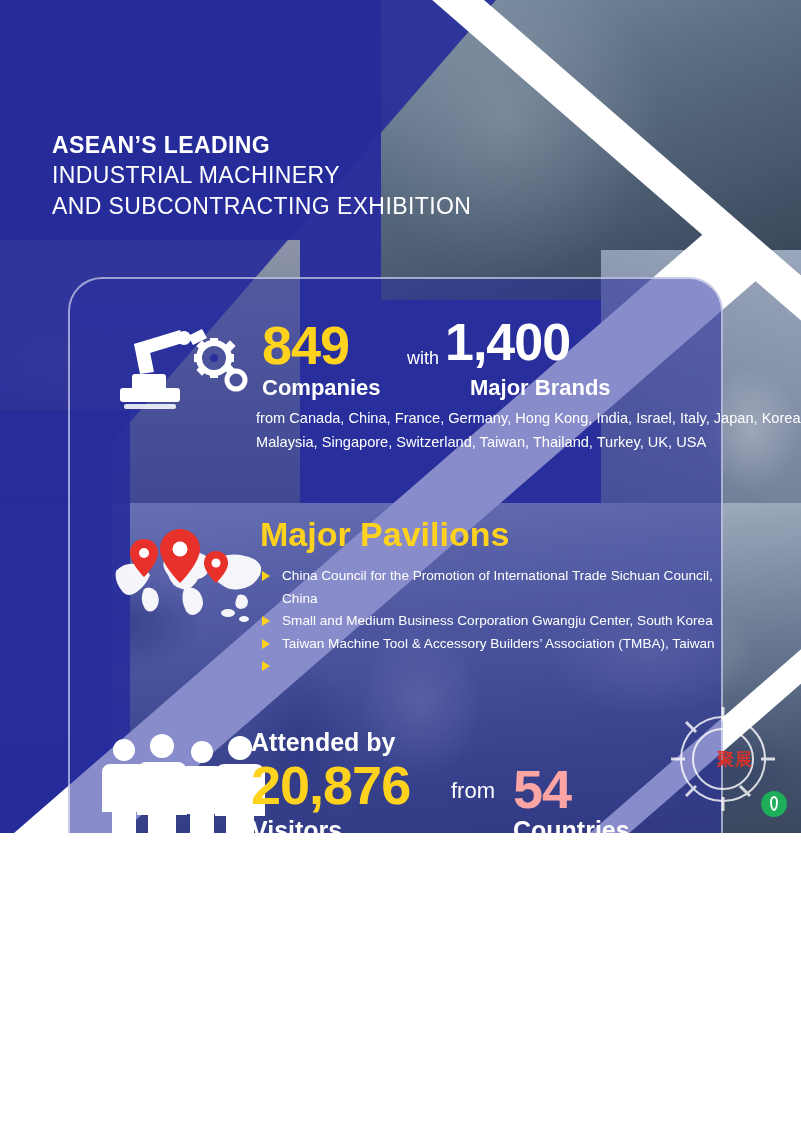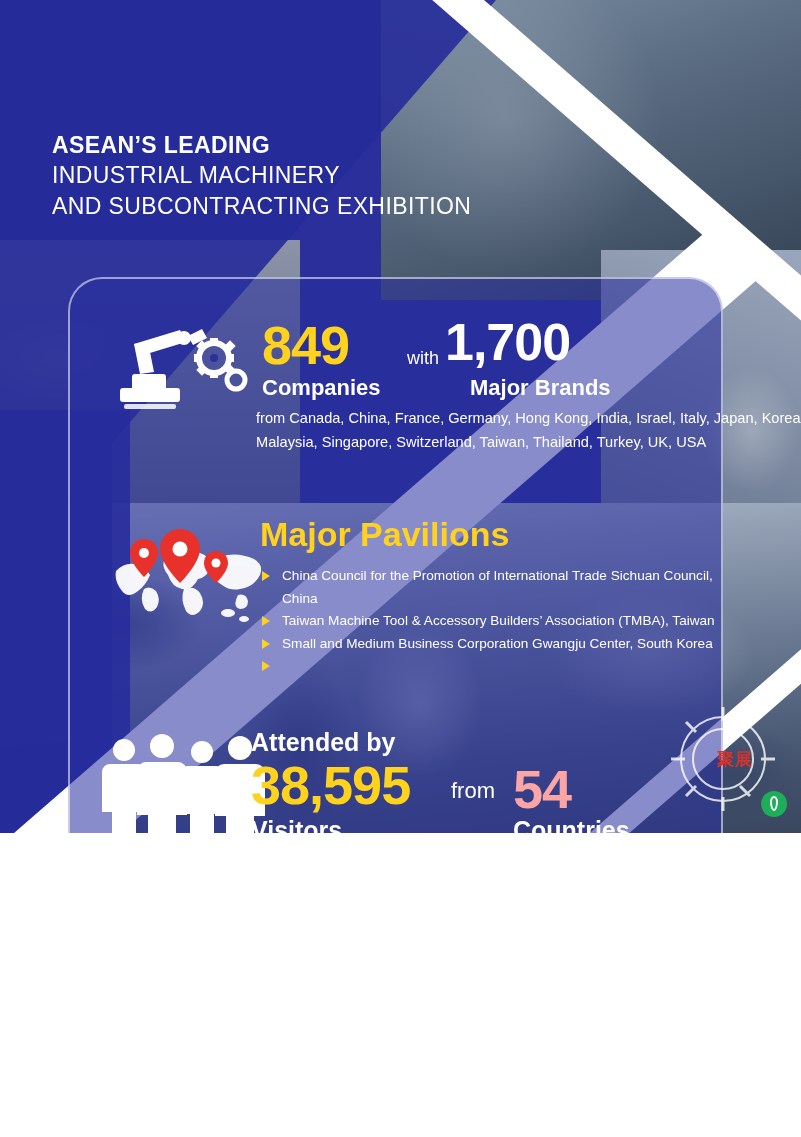--- a/index.html
+++ b/index.html
@@ -421,21 +421,21 @@
           <rect x="116" y="24" width="8" height="8" transform="rotate(45 120 28)"></rect>
           <rect x="88" y="48" width="8" height="8" transform="rotate(45 92 52)"></rect>
           <rect x="116" y="48" width="8" height="8" transform="rotate(45 120 52)"></rect>
         </g>
         <circle cx="126" cy="62" r="9" fill="none" stroke="#ffffff" stroke-width="5"></circle>
       </g>
     </svg>
     <div class="num-yellow n849">849</div>
     <div class="lbl-companies">Companies</div>
     <div class="with-word">with</div>
-    <div class="n1200">1,700</div>
+    <div class="n1200">1,400</div>
     <div class="lbl-brands">Major Brands</div>
     <div class="countries-text">from Canada, China, France, Germany, Hong Kong, India, Israel, Italy, Japan, Korea, Malaysia, Singapore, Switzerland, Taiwan, Thailand, Turkey, UK, USA</div>
   </div>
 
   <div class="row sec-pav">
     <svg class="map-icon" viewBox="0 0 160 110">
       <g fill="#ffffff" opacity="0.95">
         <path d="M6 44 q10 -10 22 -6 q8 3 12 10 q-4 10 -12 16 q-10 8 -16 0 q-8 -10 -6 -20 z"></path>
         <path d="M34 62 q6 -4 12 2 q5 8 1 16 q-6 8 -12 2 q-6 -10 -1 -20 z"></path>
         <path d="M56 30 q16 -8 34 -4 q12 4 10 14 q-2 10 -12 12 q-6 12 -16 10 q-10 -2 -14 -14 q-8 -10 -2 -18 z"></path>
@@ -450,41 +450,41 @@
         <circle cx="34" cy="26" r="5" fill="#ffffff"></circle>
         <path d="M70 2 c-11 0 -20 9 -20 20 c0 14 20 34 20 34 s20 -20 20 -34 c0 -11 -9 -20 -20 -20 z" fill="#e8312a"></path>
         <circle cx="70" cy="22" r="7.5" fill="#ffffff"></circle>
         <path d="M106 24 c-7 0 -12 5 -12 12 c0 9 12 20 12 20 s12 -11 12 -20 c0 -7 -5 -12 -12 -12 z" fill="#e8312a"></path>
         <circle cx="106" cy="36" r="4.5" fill="#ffffff"></circle>
       </g>
     </svg>
     <div class="pav-title">Major Pavilions</div>
     <ul class="pav-list">
       <li><span class="tri"></span><span>China Council for the Promotion of International Trade Sichuan Council, China</span></li>
+      <li><span class="tri"></span><span>Small and Medium Business Corporation Gwangju Center, South Korea</span></li>
       <li><span class="tri"></span><span>Taiwan Machine Tool &amp; Accessory Builders’ Association (TMBA), Taiwan</span></li>
-      <li><span class="tri"></span><span>Small and Medium Business Corporation Gwangju Center, South Korea</span></li>
       <li><span class="tri"></span></li>
     </ul>
   </div>
 
   <div class="row sec-vis">
     <svg class="people-icon" viewBox="0 0 180 130">
       <g fill="#ffffff">
         <circle cx="28" cy="20" r="11"></circle>
         <path d="M14 34 h28 a8 8 0 0 1 8 8 v40 h-10 v38 h-24 v-38 h-10 v-40 a8 8 0 0 1 8 -8 z"></path>
         <circle cx="66" cy="16" r="12"></circle>
         <path d="M50 32 h32 a9 9 0 0 1 9 9 v44 h-11 v37 h-28 v-37 h-11 v-44 a9 9 0 0 1 9 -9 z"></path>
         <circle cx="106" cy="22" r="11"></circle>
         <path d="M92 36 h28 a8 8 0 0 1 8 8 v40 h-10 v36 h-24 v-36 h-10 v-40 a8 8 0 0 1 8 -8 z"></path>
         <circle cx="144" cy="18" r="12"></circle>
         <path d="M128 34 h32 a9 9 0 0 1 9 9 v43 h-11 v34 h-28 v-34 h-11 v-43 a9 9 0 0 1 9 -9 z"></path>
       </g>
     </svg>
     <div class="attended-by">Attended by</div>
-    <div class="num-yellow n38595">38,595</div>
+    <div class="num-yellow n38595">20,876</div>
     <div class="lbl-visitors">Visitors</div>
     <div class="from-word">from</div>
     <div class="n54">54</div>
     <div class="lbl-countries">Countries</div>
   </div>
 
   <svg class="watermark" viewBox="0 0 120 120">
     <g fill="none" stroke="#ffffff" stroke-width="2" opacity="0.8">
       <circle cx="60" cy="60" r="42"></circle>
       <circle cx="60" cy="60" r="30"></circle>

